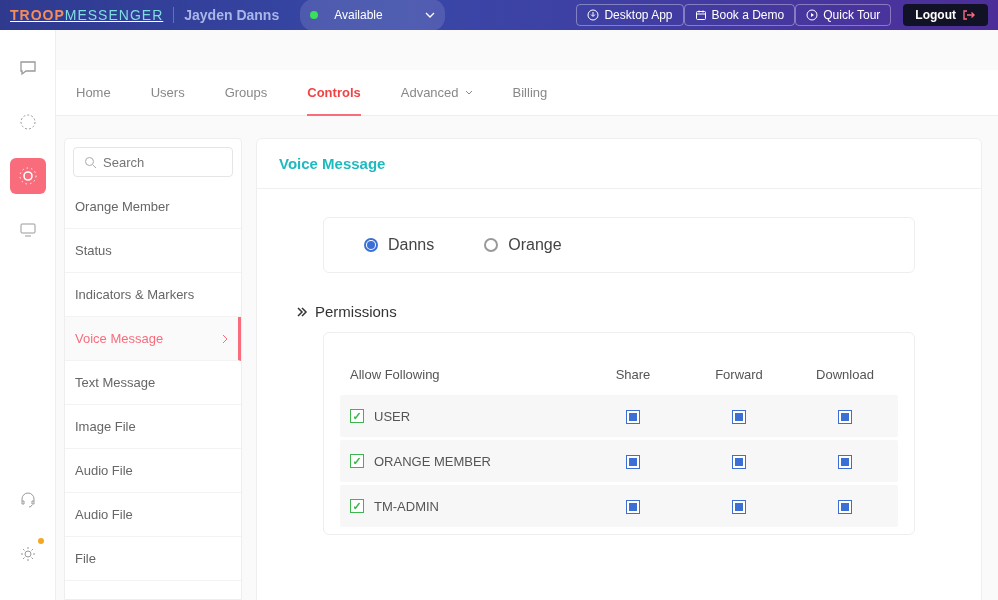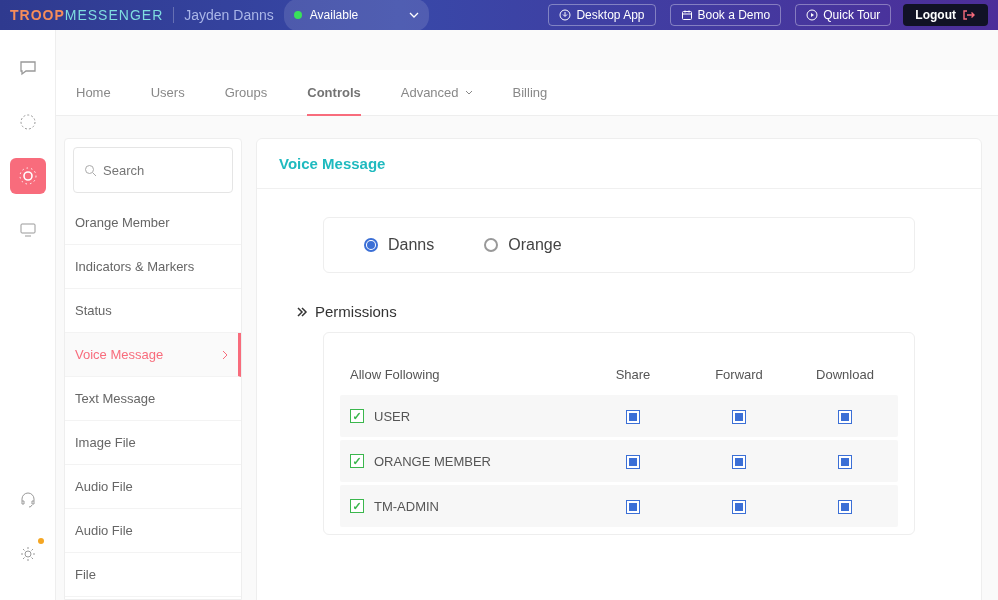--- a/index.html
+++ b/index.html
@@ -8,39 +8,39 @@
     
     .header {
       height: 30px;
       background: linear-gradient(90deg, #2f3a8f 0%, #3848a8 40%, #4d2e99 100%);
       display: flex;
       align-items: center;
       padding: 0 10px;
       color: #fff;
       font-size: 12px;
     }
-    .logo { font-size: 14px; letter-spacing: 1px; display: flex; align-items: center; padding-right: 10px; border-right: 1px solid rgba(255,255,255,0.25); margin-right: 10px;}
+    .logo { font-size: 14px; letter-spacing: 1px; display: flex; align-items: center; padding-right: 10px; border-right: 1px solid rgba(255,255,255,0.25); margin-right: 10px; text-decoration: underline;}
     .logo-troop { color: #f68c5a; font-weight: 600; }
     .logo-mess { color: #7fdde0; font-weight: 400; }
-    .username { color: #aab6e8; font-size: 14px; margin-right: 10px; }
+    .username { color: #aab6e8; font-size: 14px; margin-right: 21px; font-weight: bold; }
     .status-pill {
       display: flex; align-items: center;
       background: rgba(255,255,255,0.12);
       border-radius: 14px; height: 16px;
       padding: 16px 10px; width: 145px;
-      justify-content: flex-start; position: relative;
+      justify-content: flex-start; position: relative; gap: 8px;
     }
     .dot { width: 8px; height: 8px; border-radius: 50%; background: #39e05a; margin-right: 8px; }
     .status-pill .chev { position: absolute; right: 10px; }
     .spacer { flex: 1; }
     .hbtn {
       display: flex; align-items: center;
       border: 1px solid rgba(255,255,255,0.35);
       border-radius: 4px; height: 22px;
-      padding: 4px 10px; margin-left: 14px; color: #fff; cursor: pointer;
+      padding: 4px 10px; margin-left: 0; color: #fff; cursor: pointer;
     }
     .hbtn svg, .hbtn .icon { margin-right: 5px; }
     .logout { background: #111225; border: none; font-weight: bold; padding: 0 12px; margin-left: 12px;}
     .logout svg { margin-left: 6px; margin-right: 0; }
 
     
     .app {
       display: flex;
       height: calc(600px - 30px);
       background: #fafafa;
@@ -63,35 +63,35 @@
 
     
     .main {
       flex: 1; display: flex; flex-direction: column; overflow: hidden; margin-top: 40px;
     }
     .tabs {
       height: 46px; background: #fff; display: flex; align-items: center;
       padding: 0 20px; border-bottom: 1px solid #eee; font-size: 13px; color: #888;
     }
     .tab { margin-right: 40px; cursor: pointer; height: 46px; display: flex; align-items: center; position: relative; }
-    .tab.active { color: #737373; font-weight: 600; }
+    .tab.active { color: #ef4444; font-weight: 600; }
     .tab.active::after { content:""; position:absolute; bottom:0; left:0; right:0; height:2px; background:#f86c7c; }
     .tab .chev-sm { margin-left: 6px; }
 
     .content {
       flex:1; display:flex; padding: 22px 12px 0 8px; overflow: hidden;
     }
 
     
     .sidebar {
       width: 178px; background:#fff; border:1px solid #eee; display:flex; flex-direction:column;
       height: 100%; border-top-left-radius:4px; border-top-right-radius:4px;
     }
     .search-wrap { padding:8px; }
-    .search-box { border:1px solid #e5e5e5; border-radius:4px; height:46px; display:flex; align-items:center; padding:0 10px;}
+    .search-box { border:1px solid #e5e5e5; border-radius:4px; height:30px; display:flex; align-items:center; padding:0 10px;}
     .search-box input { border:none; outline:none; width:100%; font-size:13px; color:#666; background:transparent;}
     .search-box svg { margin-right:6px; flex-shrink:0;}
     .side-scroll { overflow-y:auto; flex:1; }
     .side-item {
       height:44px; display:flex; align-items:center; justify-content:space-between;
       padding:0 10px; border-bottom:1px solid #f3f3f3; cursor:pointer; font-size:13px; color:#666;
     }
     .side-item.active { color:#f86c7c; background:#fafafa; border-right: 3px solid #f86c7c;}
     .side-scroll::-webkit-scrollbar{width:4px;}
     .side-scroll::-webkit-scrollbar-thumb{background:#ccc;border-radius:2px;}
@@ -258,22 +258,22 @@
               <svg width="13" height="13" viewBox="0 0 13 13">
                   <circle cx="5.5" cy="5.5" r="4" stroke="#aaa" fill="none"></circle>
                   <path d="M9 9 L12 12" stroke="#aaa"></path>
                 </svg>
             </span>
             <input type="text" placeholder="Search" style="">
           </div>
         </div>
         <div class="side-scroll">
           <div class="side-item">Orange Member</div>
+          <div class="side-item">Status</div>
           <div class="side-item">Indicators &amp; Markers</div>
-          <div class="side-item">Status</div>
           <div class="side-item active">
             <span>Voice Message</span>
             <span>
               <svg width="6" height="10" viewBox="0 0 6 10">
                   <path d="M1 1 L5 5 L1 9" stroke="#f86c7c" fill="none"></path>
                 </svg>
             </span>
           </div>
           <div class="side-item">Text Message</div>
           <div class="side-item">Image File</div>

